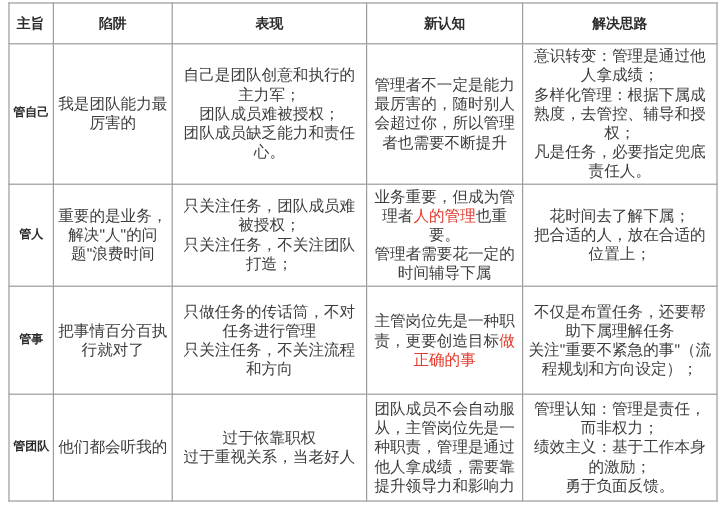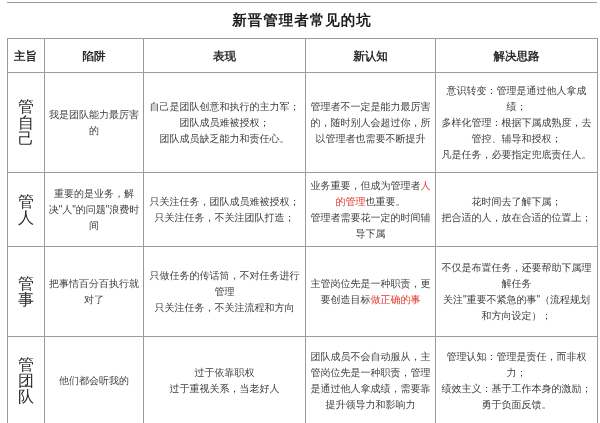--- a/index.html
+++ b/index.html
@@ -36,50 +36,49 @@
   table.pit-table {
     border-collapse: collapse;
     table-layout: fixed;
     width: 590px;
   }
   .pit-table th,
   .pit-table td {
     border: 1px solid var(--border, #9b9b9b);
     text-align: center;
     vertical-align: middle;
-    font-size: 10px;
+    font-size: 13px;
     line-height: 16px;
     padding: 2px 3px;
     word-break: break-all;
   }
   .pit-table thead tr { height: 34px; }
   .pit-table thead th {
     font-size: 11.5px;
     font-weight: bold;
     color: #2a2a2a;
   }
   .pit-table thead th:first-child { text-align: left; padding-left: 6px; }
   .pit-table tbody tr:nth-child(1) { height: 100px; }
   .pit-table tbody tr:nth-child(2) { height: 74px; }
   .pit-table tbody tr:nth-child(3) { height: 90px; }
   .pit-table tbody tr:nth-child(4) { height: 89px; }
   .pit-table td.subject {
-    font-weight: normal;
-    font-size: 16px;
+    font-weight: bold;
+    font-size: 10px;
     color: #2a2a2a;
   }
   .pit-table .line { display: block; }
   .pit-table .red { color: var(--red, #e23a2c); }
 </style>
 </head>
 <body>
 
 <div class="sheet">
   <div class="table-wrap">
-    <div class="title-band">新晋管理者常见的坑</div>
     <table class="pit-table">
       <colgroup>
         <col style="width:37px">
         <col style="width:99px">
         <col style="width:162px">
         <col style="width:130px">
         <col style="width:162px">
       </colgroup>
       <thead>
         <tr>

